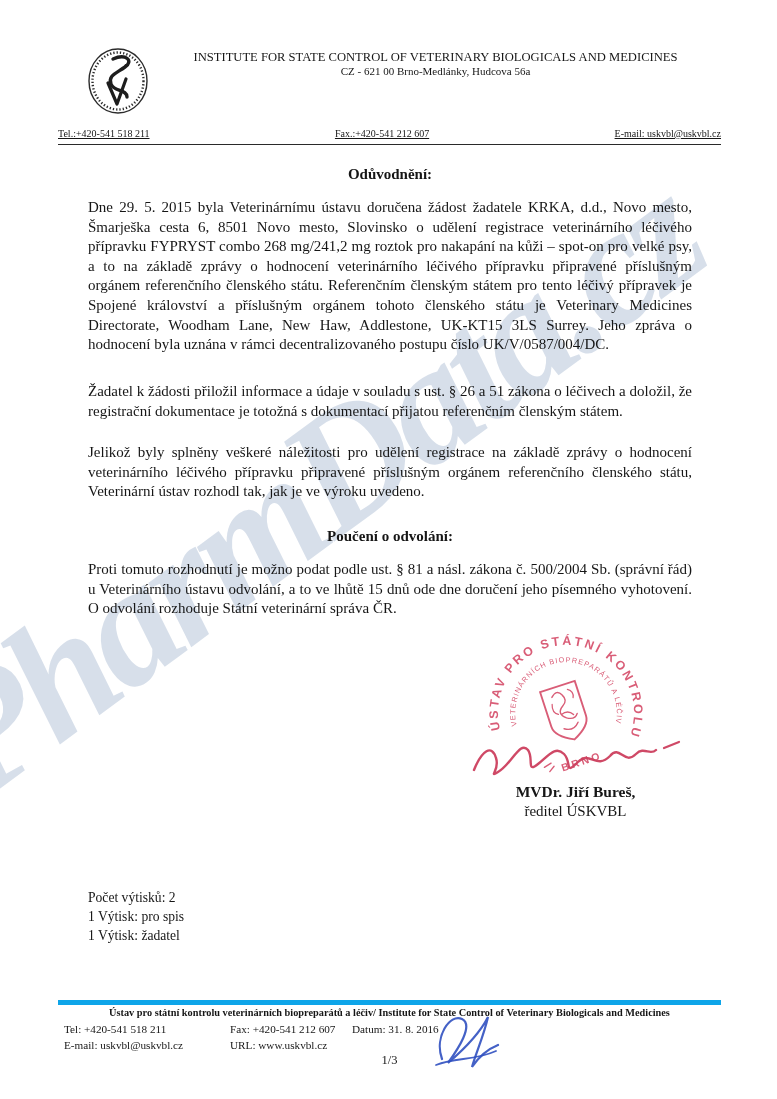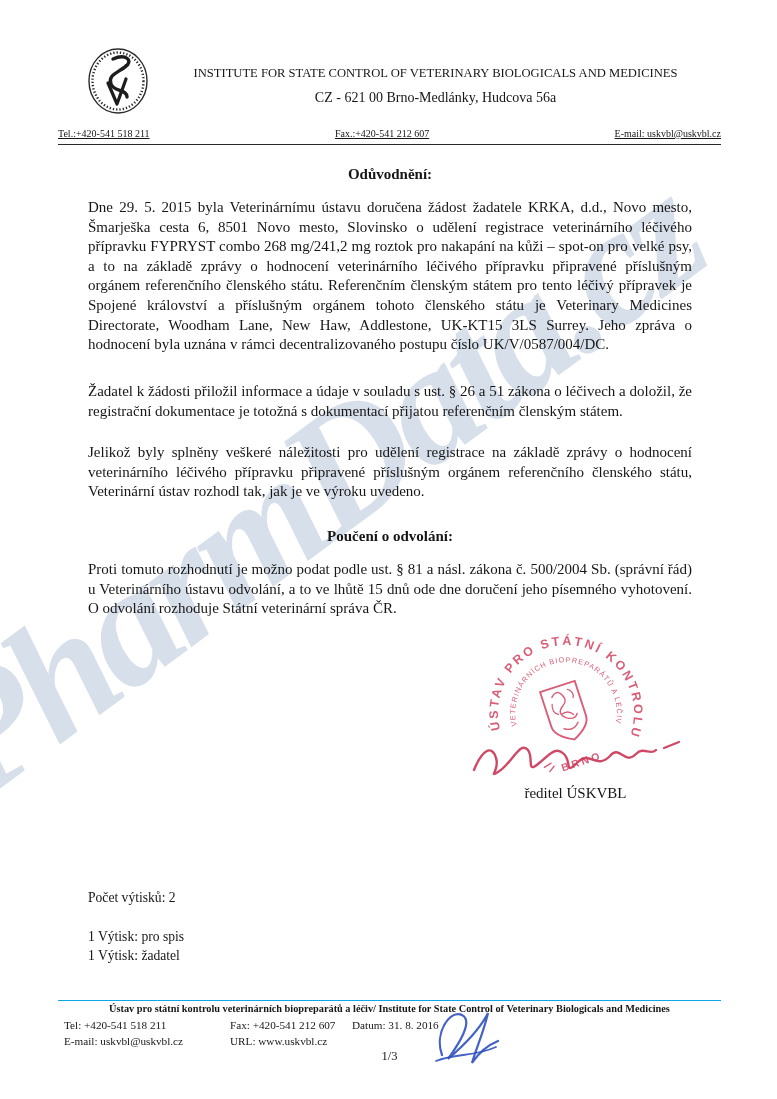--- a/index.html
+++ b/index.html
@@ -15,22 +15,22 @@
     font-style:italic;font-weight:bold;
     font-size:168px;letter-spacing:-7px;line-height:200px;
     color:rgba(149,170,200,0.38);
     z-index:0;white-space:nowrap;user-select:none;
   }
   
   .logo{position:absolute;left:86px;top:46px;z-index:1;}
   .header-text{position:absolute;left:138px;right:44px;top:46px;text-align:center;z-index:1;}
   .ht1{font-weight:bold;font-size:14px;letter-spacing:0.2px;}
   .ht2{font-weight:bold;font-size:14px;margin-top:2px;}
-  .ht3{font-size:12.6px;margin-top:20px;}
-  .ht4{font-size:14px;margin-top:9px;}
+  .ht3{font-size:12.6px;margin-top:4px;}
+  .ht4{font-size:11px;margin-top:0;}
   .contact-row{
     position:absolute;left:58px;right:56px;top:128px;z-index:1;
     display:flex;justify-content:space-between;
     font-size:10px;border-bottom:1.5px solid #2a2a2a;padding-bottom:5px;
   }
   .contact-row span{text-decoration:underline;}
   
   .h-center{position:absolute;left:88px;width:604px;text-align:center;font-weight:bold;font-size:15px;z-index:1;}
   .h-oduvodneni{top:166px;}
   .h-pouceni{top:528px;}
@@ -43,26 +43,26 @@
   .p3{top:443px;}
   .p4{top:560px;}
   
   .stamp{position:absolute;left:475px;top:622px;z-index:1;}
   .red-sig{position:absolute;left:468px;top:726px;z-index:2;}
   .signatory{position:absolute;left:458px;width:235px;top:783px;text-align:center;z-index:2;}
   .sig-name{font-weight:bold;font-size:15.5px;}
   .sig-title{font-size:15px;margin-top:2px;}
   
   .copies{position:absolute;left:88px;top:888px;font-size:13.6px;z-index:1;}
-  .copies .gap{margin-top:20px;}
+  .copies .gap{}
   .copies div{line-height:19px;}
   
   .footer{
     position:absolute;left:58px;right:56px;top:1000px;height:70px;z-index:1;
-    border-top:1px solid #0ea5e9;
+    border-top:5px solid #0ea5e9;
   }
   .f-org{font-weight:bold;font-size:10.3px;text-align:center;margin-top:2px;}
   .f-item{position:absolute;font-size:11.2px;}
   .f-tel{left:6px;top:18px;}
   .f-email{left:6px;top:34px;}
   .f-fax{left:172px;top:18px;}
   .f-url{left:172px;top:34px;}
   .f-date{left:294px;top:18px;}
   .f-page{position:absolute;left:0;right:0;top:48px;text-align:center;font-size:12.5px;}
   .blue-sig{position:absolute;left:368px;top:2px;}
@@ -128,20 +128,21 @@
   </div>
 
   <div class="red-sig">
     <svg width="215" height="58" viewBox="0 0 215 58">
       <path d="M6,44 C14,24 24,18 28,32 C32,44 20,52 30,46 C44,38 52,14 60,24 C66,32 58,48 70,38 C82,28 88,20 96,28 C104,36 96,50 110,36 C122,24 128,44 142,30 C152,18 156,40 168,28 C176,20 182,30 188,24" fill="none" stroke="#cc3f5e" stroke-width="2.4" stroke-linecap="round" opacity="0.95"></path>
       <path d="M196,22 L211,16" fill="none" stroke="#cc3f5e" stroke-width="2.2" stroke-linecap="round" opacity="0.95"></path>
     </svg>
   </div>
 
   <div class="signatory">
+    <div class="sig-name">MVDr. Jiří Bureš,</div>
     <div class="sig-title">ředitel ÚSKVBL</div>
   </div>
 
   <div class="copies">
     <div>Počet výtisků: 2</div>
     <div class="gap">1 Výtisk: pro spis</div>
     <div>1 Výtisk: žadatel</div>
   </div>
 
   <div class="footer">

